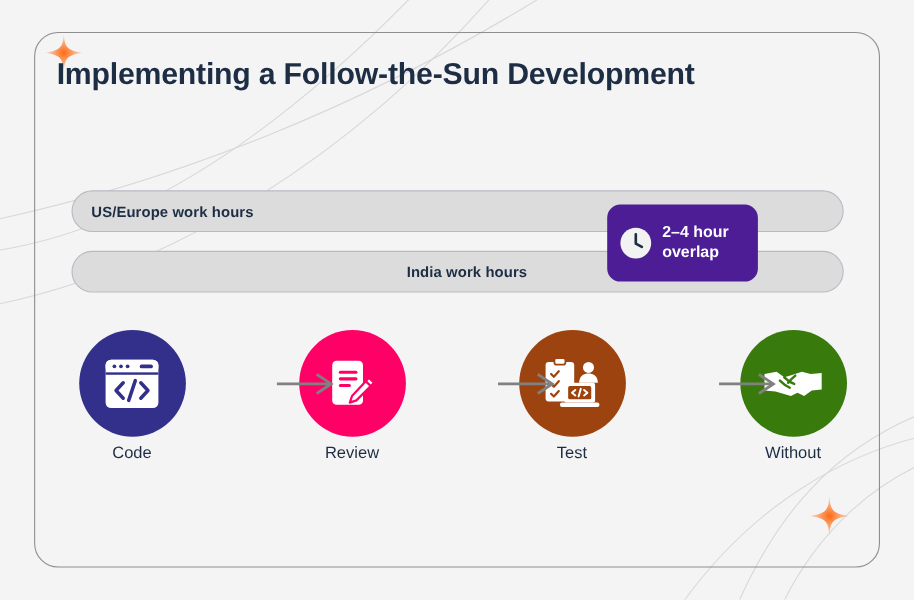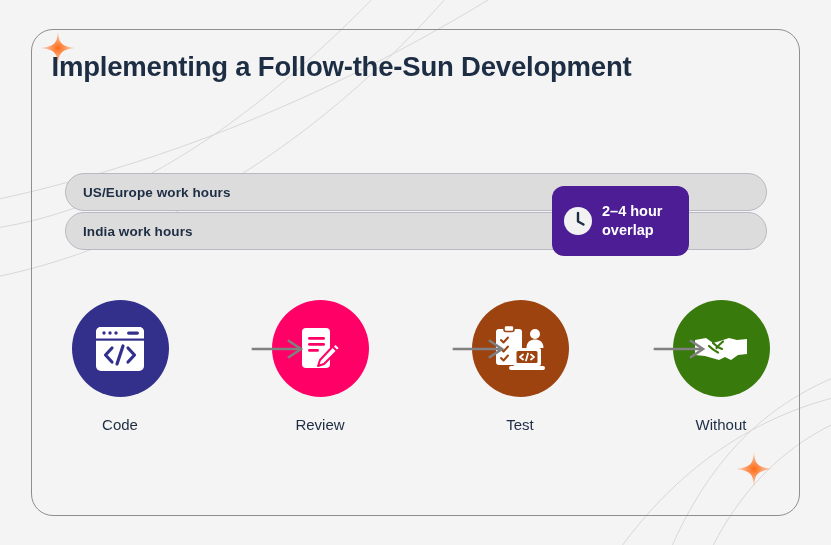--- a/index.html
+++ b/index.html
@@ -68,21 +68,21 @@
     width: 702px;
     height: 38px;
     background: #dcdcdc;
     border: 1px solid #b9b9c4;
     border-radius: 19px;
     box-sizing: border-box;
     display: flex;
     align-items: center;
   }
   #bar-us { top: 173px; }
-  #bar-india { top: 212px; }
+  #bar-india { top: 228px; justify-content: center; }
   .tl-bar-label {
     margin-left: 17px;
     color: #1d2d44;
     font-size: 13.5px;
     font-weight: 700;
     letter-spacing: 0.1px;
   }
 
   
   #overlap-badge {
@@ -130,21 +130,21 @@
     width: 97px;
     height: 97px;
     border-radius: 50%;
     margin: 0 auto;
     display: flex;
     align-items: center;
     justify-content: center;
   }
   .step-circle svg { display: block; }
   .step-label {
-    margin-top: 19px;
+    margin-top: 6px;
     color: #1d2d44;
     font-size: 15px;
     font-weight: 400;
   }
   #step-code { left: 0px; }
   #step-review { left: 200px; }
   #step-test { left: 400px; }
   #step-handoff { left: 601px; }
 
   .step-arrow {

